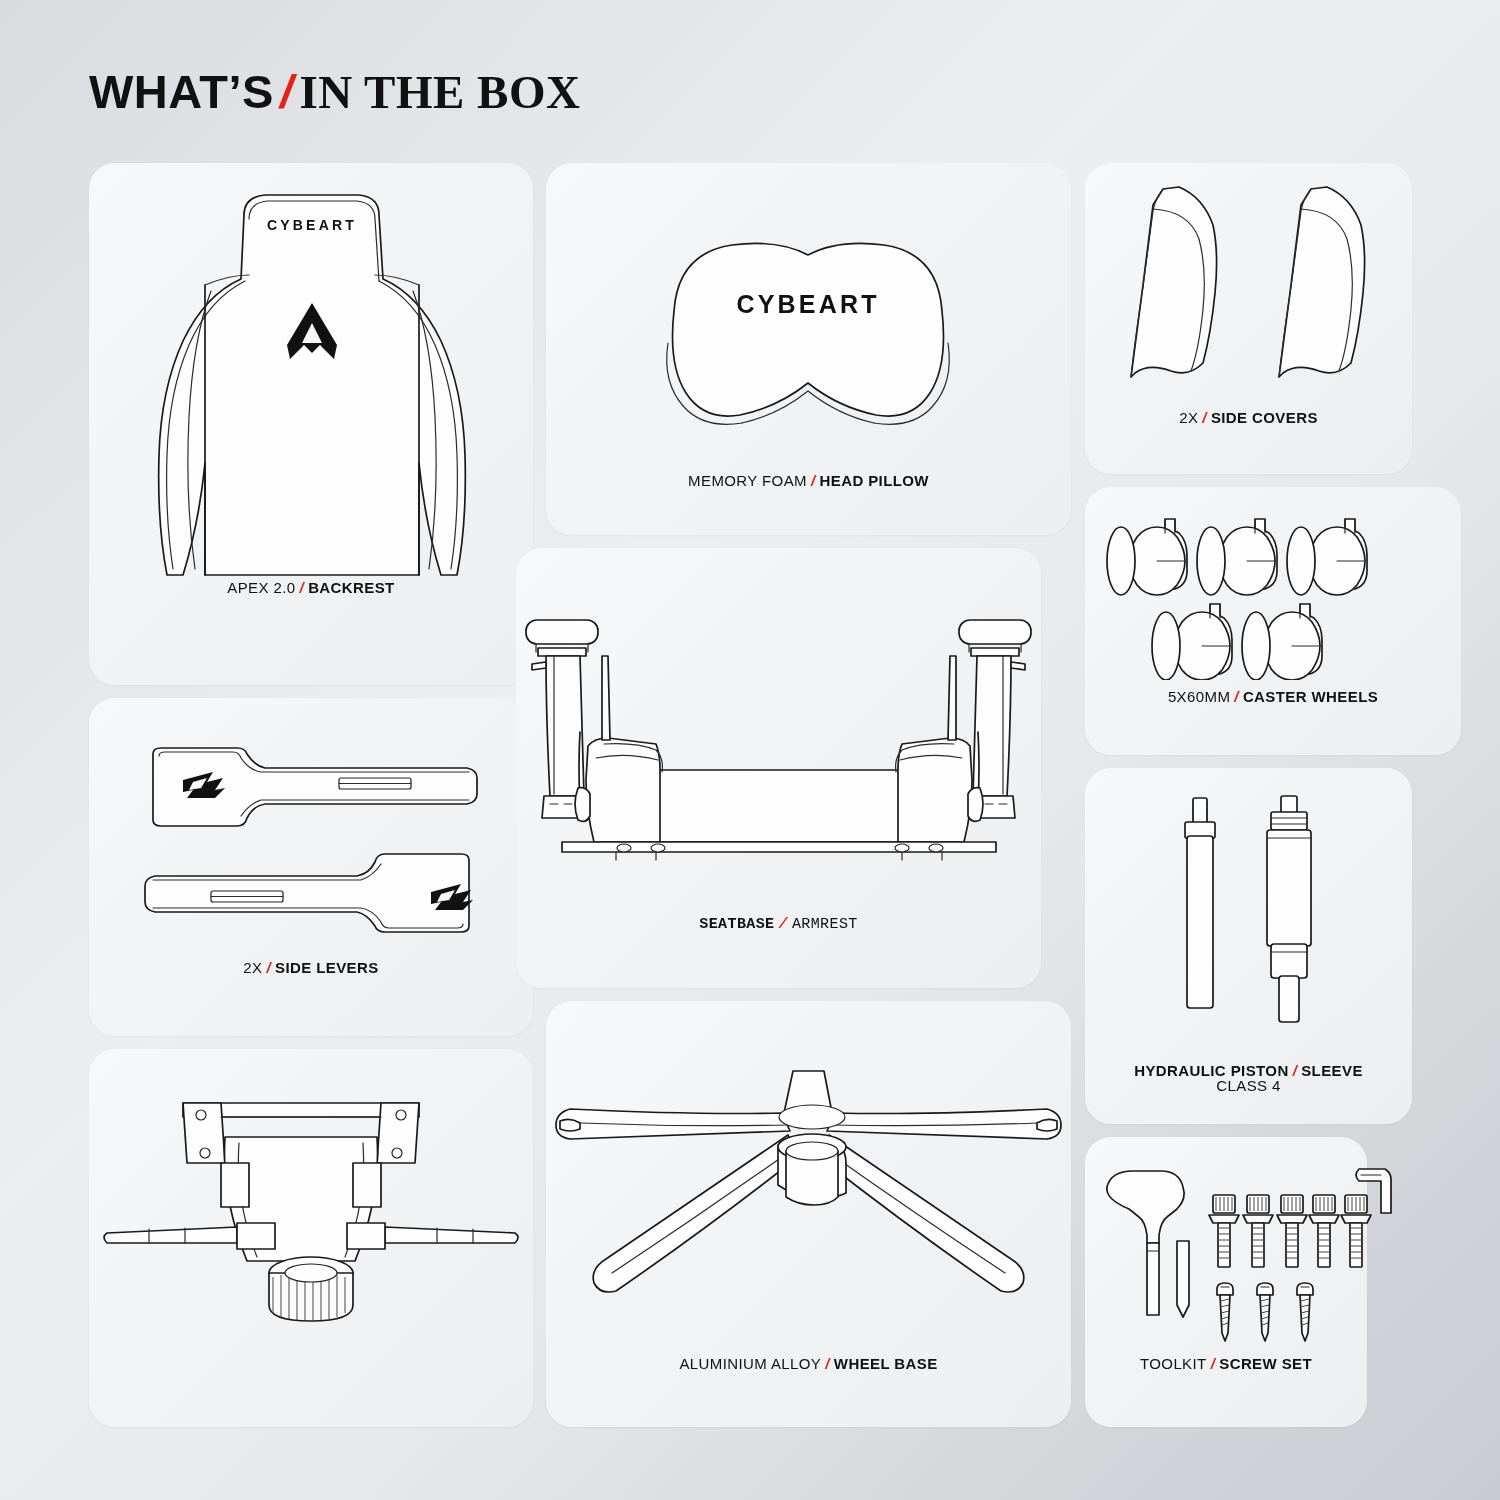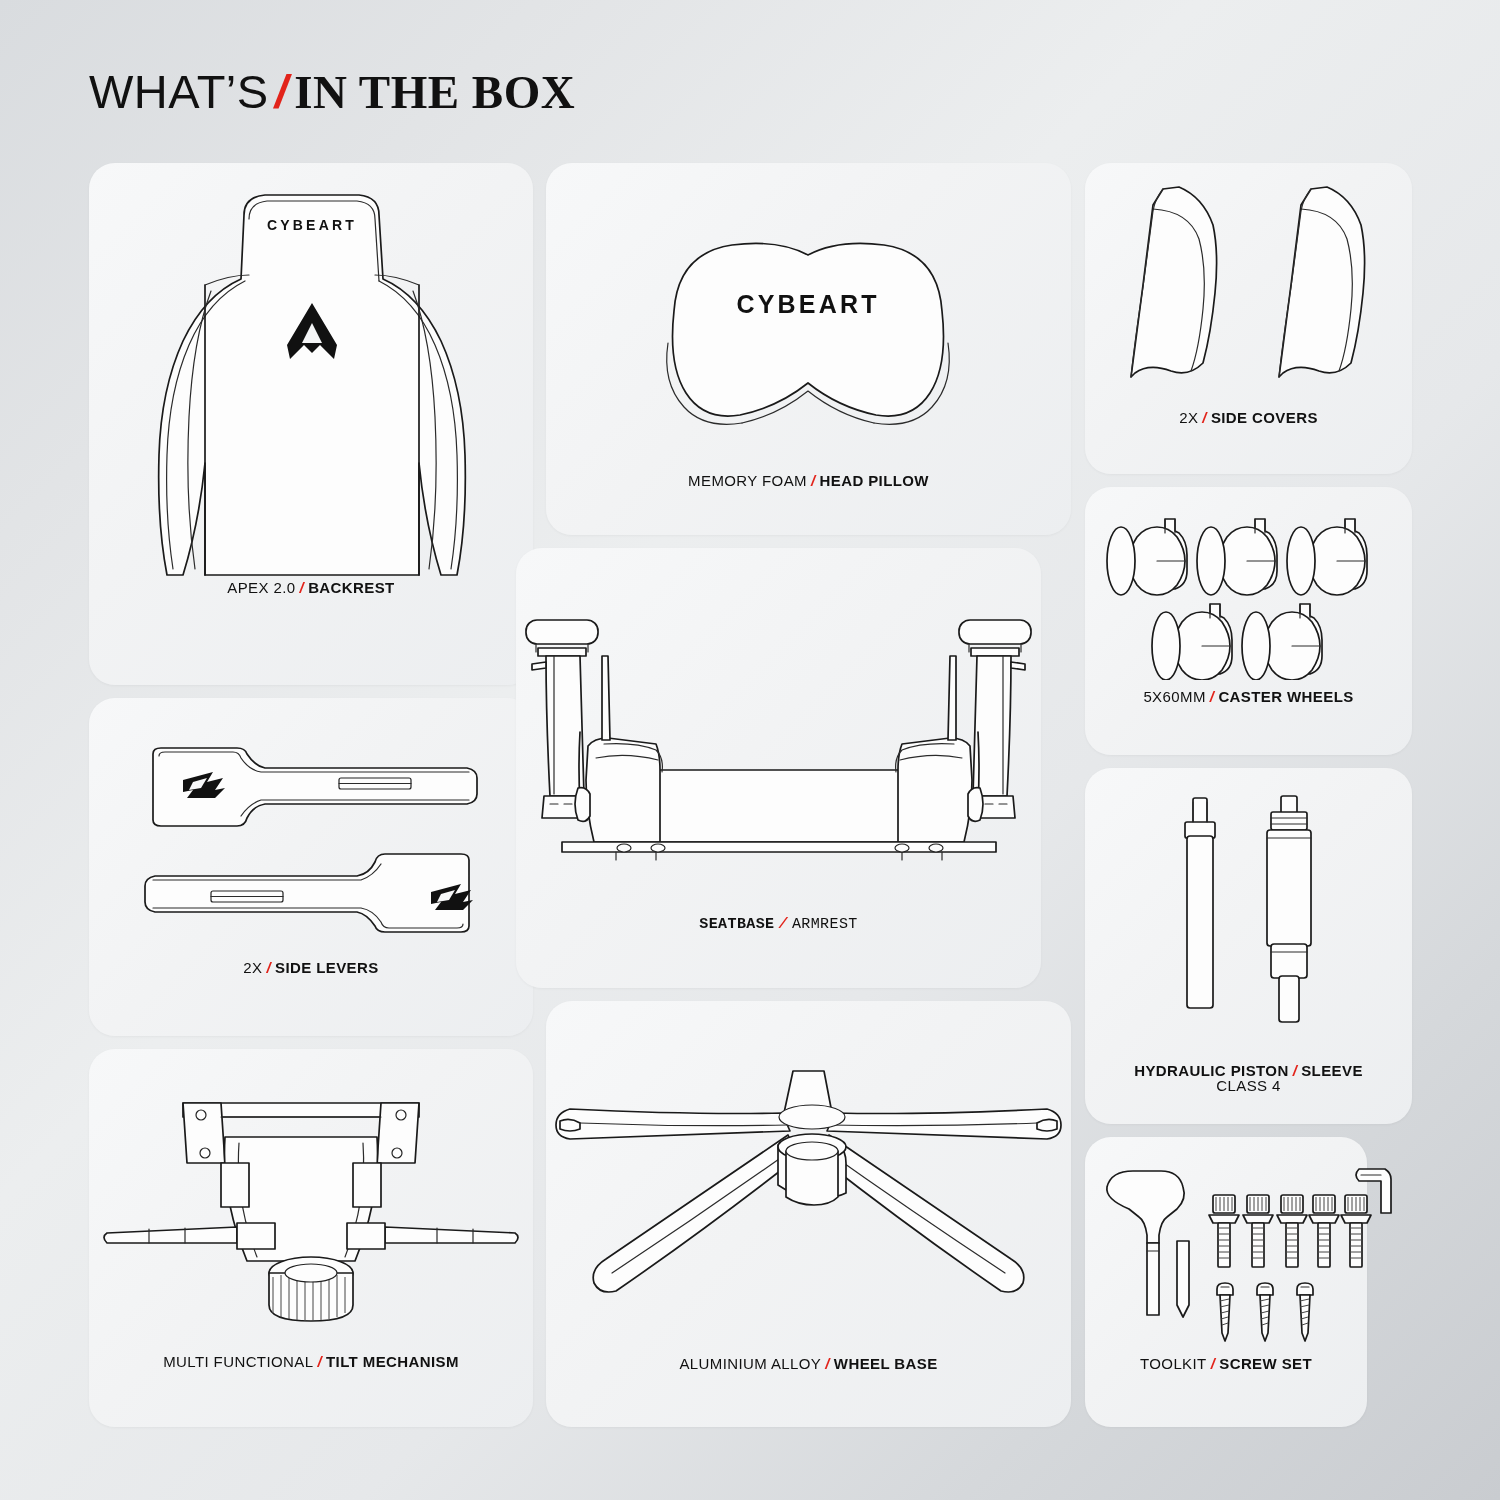--- a/index.html
+++ b/index.html
@@ -10,21 +10,21 @@
     overflow:hidden;
   }
   .page{position:relative;width:1500px;height:1500px;}
 
   
   .title{
     position:absolute;left:89px;top:68px;
     font-size:47px;letter-spacing:0.5px;line-height:1;
     white-space:nowrap;color:#111;
   }
-  .t-light{font-weight:400;}
+  .t-light{font-weight:700;}
   .t-bold{font-weight:700;font-family:Liberation Serif, serif;}
   .t-slash{color:#e2231a;font-weight:700;font-style:italic;display:inline-block;padding:0 6px;}
 
   
   .card{
     position:absolute;
     background:linear-gradient(135deg,#f7f8f9 0%,#f2f3f4 45%,#eceef0 100%);
     border-radius:26px;
     box-shadow:0 1px 3px rgba(0,0,0,0.045);
   }
@@ -35,21 +35,21 @@
     white-space:nowrap;
   }
   .cap .l{font-weight:300;}
   .cap .b{font-weight:700;}
   .cap .s{color:#e2231a;font-weight:700;font-style:italic;display:inline-block;padding:0 4px;}
 
   
   #card-backrest   {left:89px;  top:163px;  width:444px; height:522px;}
   #card-pillow     {left:546px; top:163px;  width:525px; height:372px;}
   #card-sidecovers {left:1085px;top:163px;  width:327px; height:311px;}
-  #card-casters    {left:1085px;top:487px;  width:327px; height:268px;}
+  #card-casters    {left:1085px;top:487px;  width:376px; height:268px;}
   #card-levers     {left:89px;  top:698px;  width:444px; height:338px;}
   #card-seatbase   {left:516px; top:548px;  width:525px; height:440px;font-family:Liberation Mono, monospace;}
   #card-piston     {left:1085px;top:768px;  width:327px; height:356px;}
   #card-tilt       {left:89px;  top:1049px; width:444px; height:378px;}
   #card-wheelbase  {left:546px; top:1001px; width:525px; height:426px;}
   #card-toolkit    {left:1085px;top:1137px; width:282px; height:290px;}
 
   svg{display:block;}
   .ln{fill:none;stroke:#1a1a1a;stroke-width:1.7;stroke-linejoin:round;stroke-linecap:round;}
   .ln-t{fill:none;stroke:#2b2b2b;stroke-width:1.2;stroke-linejoin:round;stroke-linecap:round;}
@@ -330,23 +330,20 @@
         <ellipse class="fillw" cx="222" cy="196" rx="42" ry="16"></ellipse>
         <path class="fillw" d="M180 196 L180 228 Q180 244 222 244 Q264 244 264 228 L264 196 Z"></path>
         <g class="hatch">
           <path d="M184 200 L184 236 M192 198 L192 240 M200 197 L200 242 M208 196 L208 243
                    M216 196 L216 244 M224 196 L224 244 M232 196 L232 243 M240 197 L240 242
                    M248 198 L248 240 M256 200 L256 236"></path>
         </g>
         <ellipse class="fillw-t" cx="222" cy="196" rx="26" ry="9"></ellipse>
       </svg>
     </div>
-    <div class="cap" style="top:303px;">
-      <span class="l">MULTI FUNCTIONAL</span><span class="s">/</span><span class="b">TILT MECHANISM</span>
-    </div>
   </div>
 
   <div class="card" id="card-wheelbase">
     <div class="art" style="top:68px;">
       <svg width="525" height="250" viewBox="0 0 525 250">
 
         <path class="fillw" d="M247 2 L278 2 L286 44 L238 44 Z"></path>
 
         <path class="fillw" d="M236 44 Q150 46 24 40 Q10 44 10 56 Q10 68 24 70 Q128 66 244 62 Z"></path>
         <path class="ln-t" d="M34 54 Q140 58 242 56"></path>

